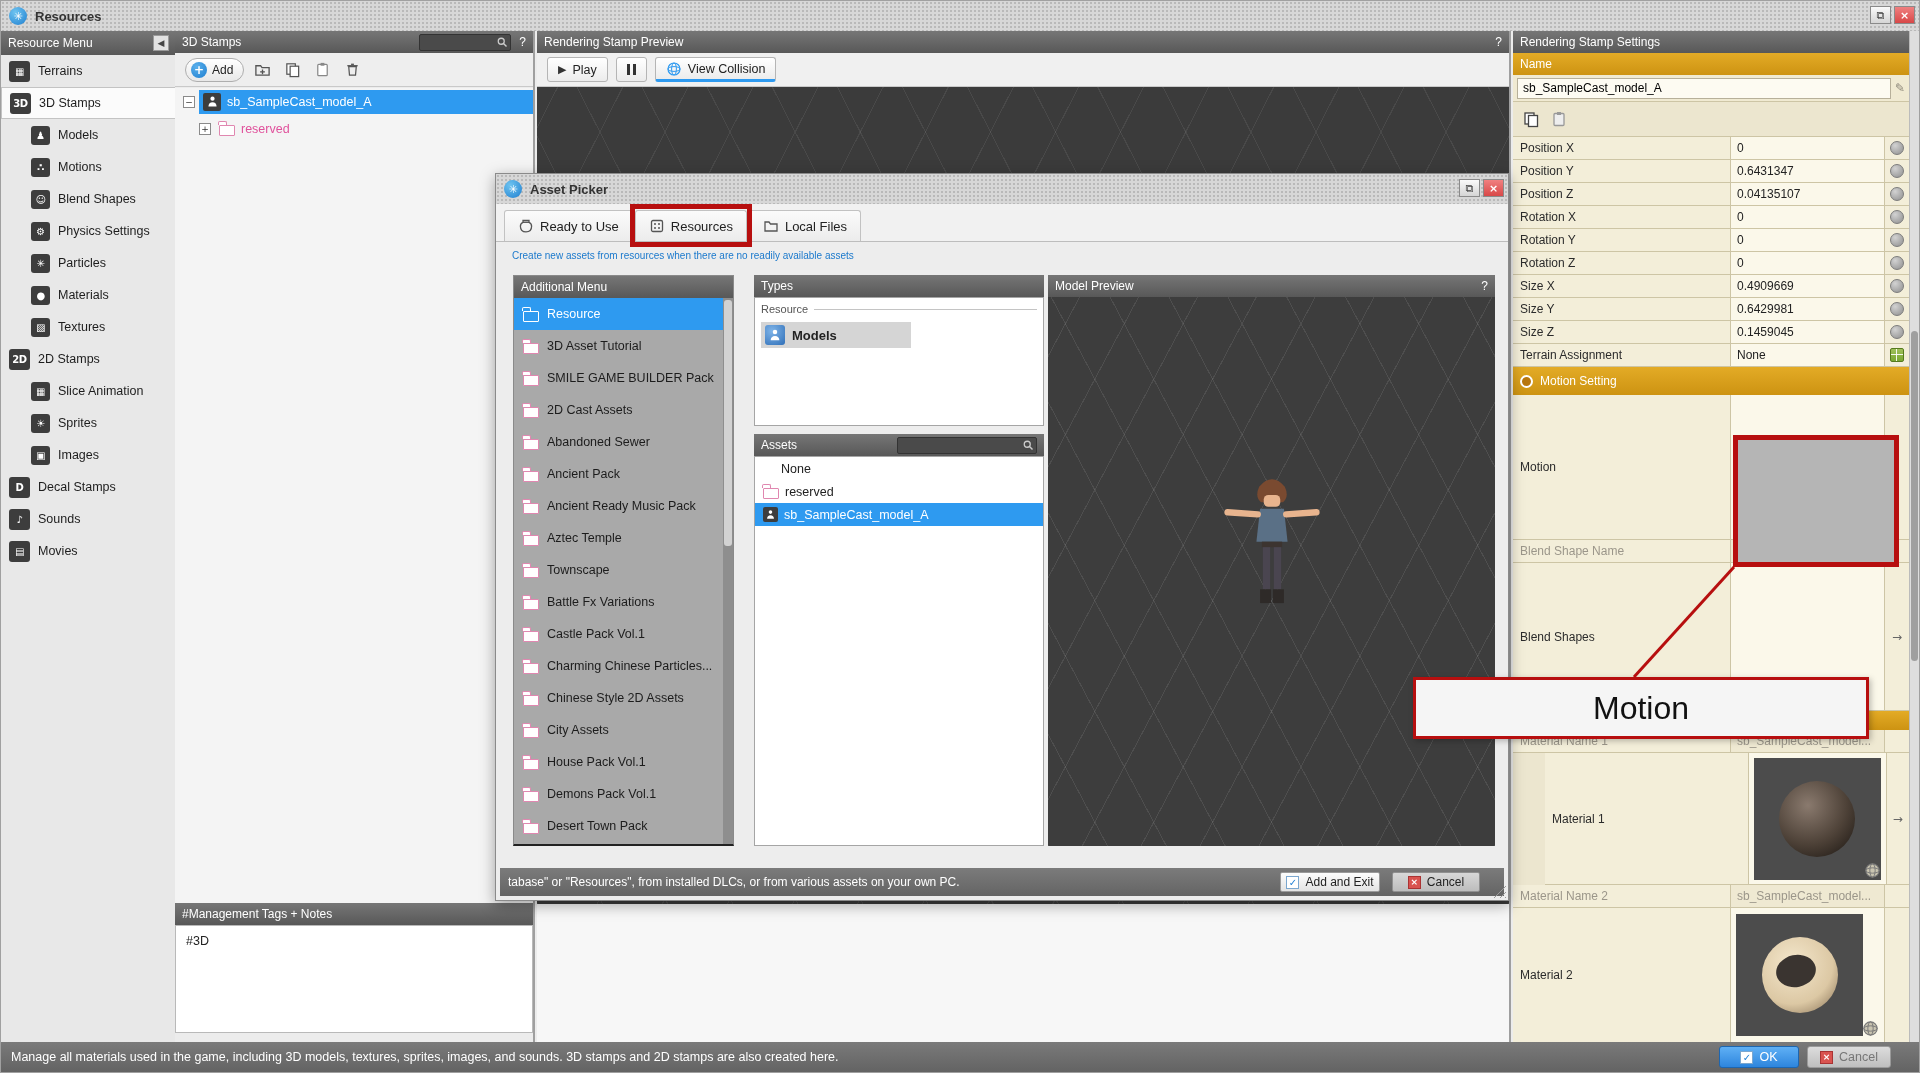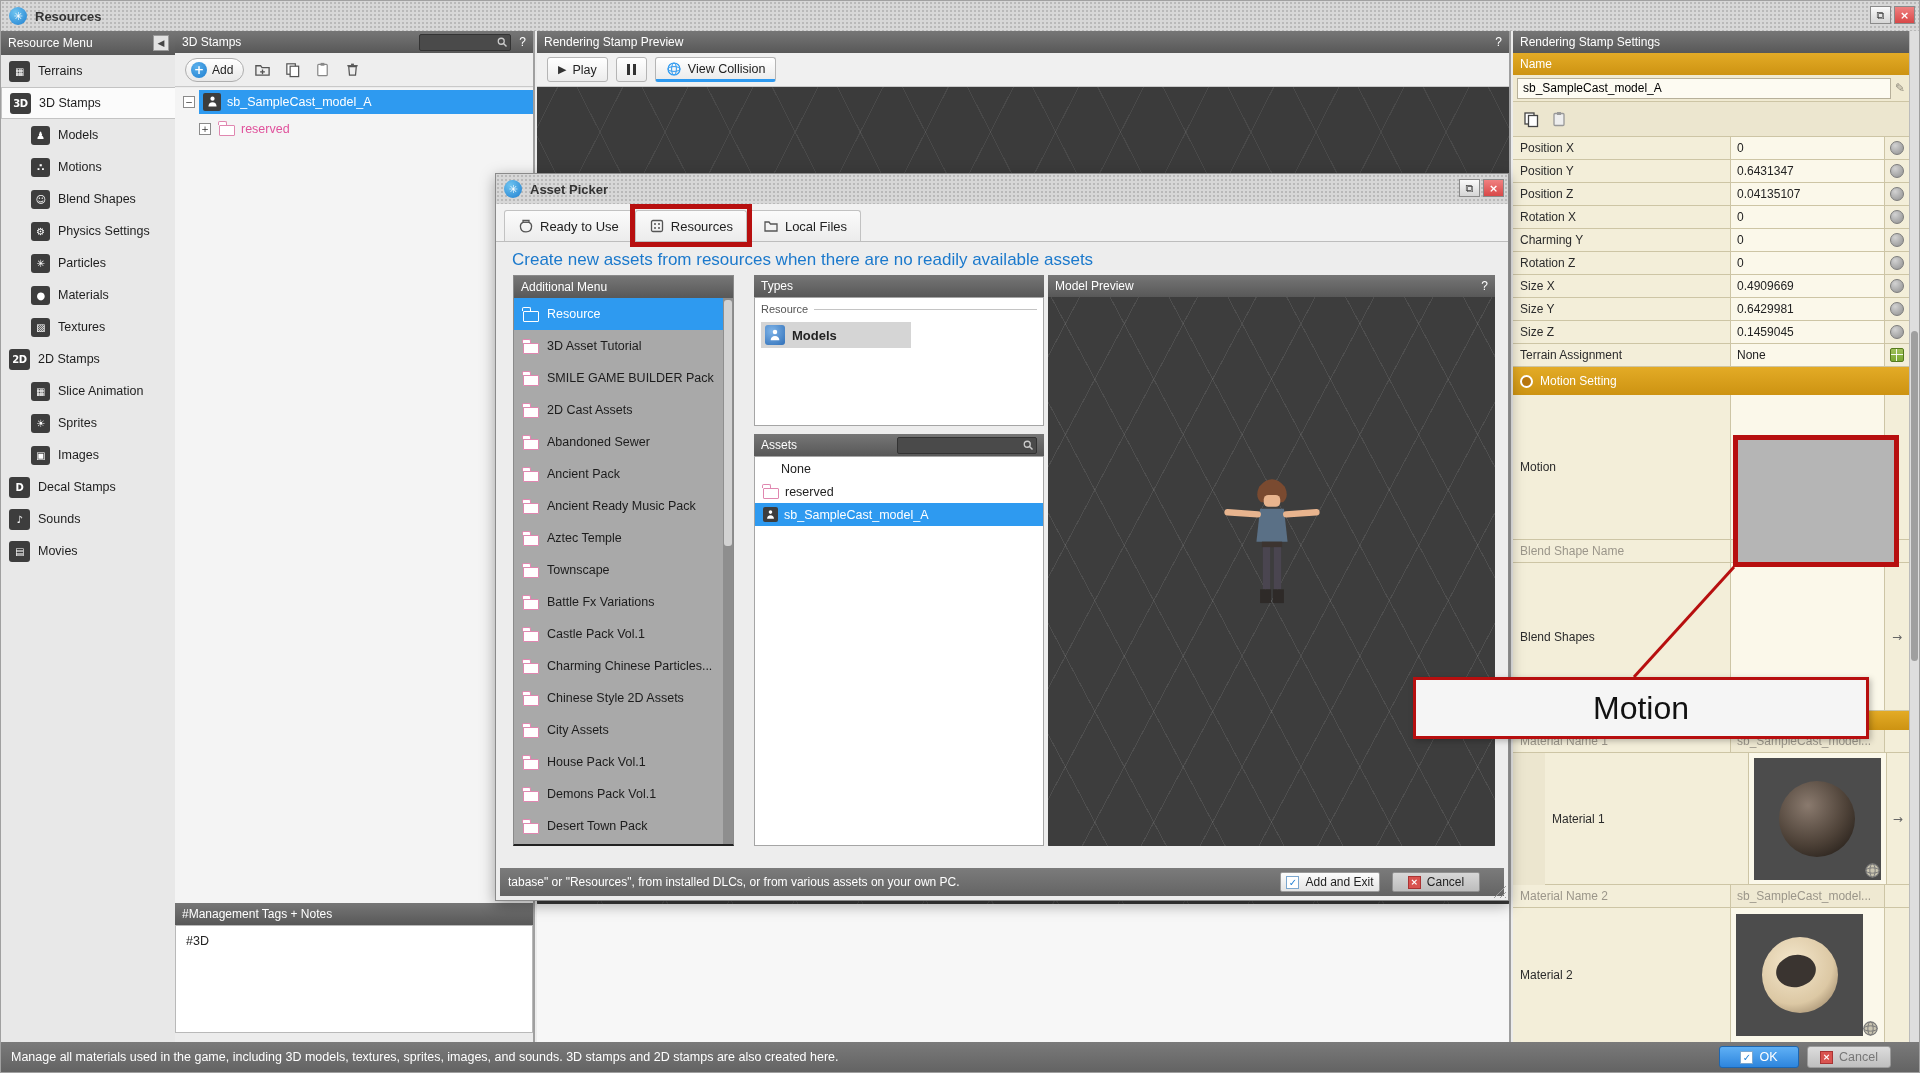--- a/index.html
+++ b/index.html
@@ -124,21 +124,21 @@
 
   
   #dialog { position:absolute; left:494px; top:172px; width:1014px; height:728px; background:#ededed; border:1px solid #8a8a8a;
     box-shadow:0 4px 14px rgba(0,0,0,.35); z-index:40; }
   #dialog .titlebar { height:30px; }
   #ap-tabs { position:absolute; left:0; top:30px; right:0; height:38px; background:#f1f1f1; border-bottom:1px solid #bdbdbd; display:flex; align-items:flex-end; padding-left:8px; }
   .ap-tab { position:relative; display:flex; align-items:center; gap:6px; height:31px; padding:0 13px; background:linear-gradient(#fbfbfb,#ececec);
     border:1px solid #c2c2c2; border-bottom:0; border-radius:3px 3px 0 0; margin-right:2px; font-size:13px; cursor:pointer; }
   .tab-ic svg { width:16px; height:16px; display:block; }
   .red-frame { position:absolute; left:-6px; top:-7px; right:-6px; bottom:-6px; border:5px solid var(--annotation-red,#b70f0f); z-index:5; pointer-events:none; }
-  #ap-link { position:absolute; left:16px; top:76px; color:#1b79cc; font-size:17px; cursor:pointer; }
+  #ap-link { position:absolute; left:16px; top:76px; color:#1b79cc; font-size:10px; cursor:pointer; }
   .ap-col { position:absolute; top:101px; height:571px; }
   #ap-menu { left:17px; width:221px; background:#a9a9a9; border:1px solid #8a8a8a; border-bottom:2px solid #222; }
   #ap-menu-list { position:absolute; left:0; right:10px; top:22px; bottom:0; overflow:hidden; }
   .am-item { height:32px; display:flex; align-items:center; gap:8px; padding-left:9px; font-size:12.5px; color:#1c1c1c; cursor:pointer; }
   .am-item.selected { background:var(--selection-blue,#2e9af0); color:#fff; }
   .am-item.selected .folder, .am-item.selected .folder::before { border-color:#fff; background:rgba(0,0,0,0); }
   #ap-menu-sb { position:absolute; right:0; top:22px; bottom:0; width:10px; background:#8e8e8e; }
   #ap-menu-sb .thumb { position:absolute; left:1px; right:1px; top:2px; height:45%; background:#d2d2d2; border-radius:3px; }
   #ap-mid { left:258px; width:290px; }
   #types-body { position:absolute; left:0; right:0; top:22px; height:129px; background:#fff; border:1px solid #a5a5a5; padding:5px 6px; }
@@ -424,21 +424,21 @@
             </div>
         </div>
           <div class="srow h23 prop-row">
           <div class="lbl">Rotation X</div>
           <div class="val">0</div>
           <div class="end">
               <span class="knob"></span>
             </div>
         </div>
           <div class="srow h23 prop-row">
-          <div class="lbl">Charming Y</div>
+          <div class="lbl">Rotation Y</div>
           <div class="val">0</div>
           <div class="end">
               <span class="knob"></span>
             </div>
         </div>
           <div class="srow h23 prop-row">
           <div class="lbl">Rotation Z</div>
           <div class="val">0</div>
           <div class="end">
               <span class="knob"></span>

